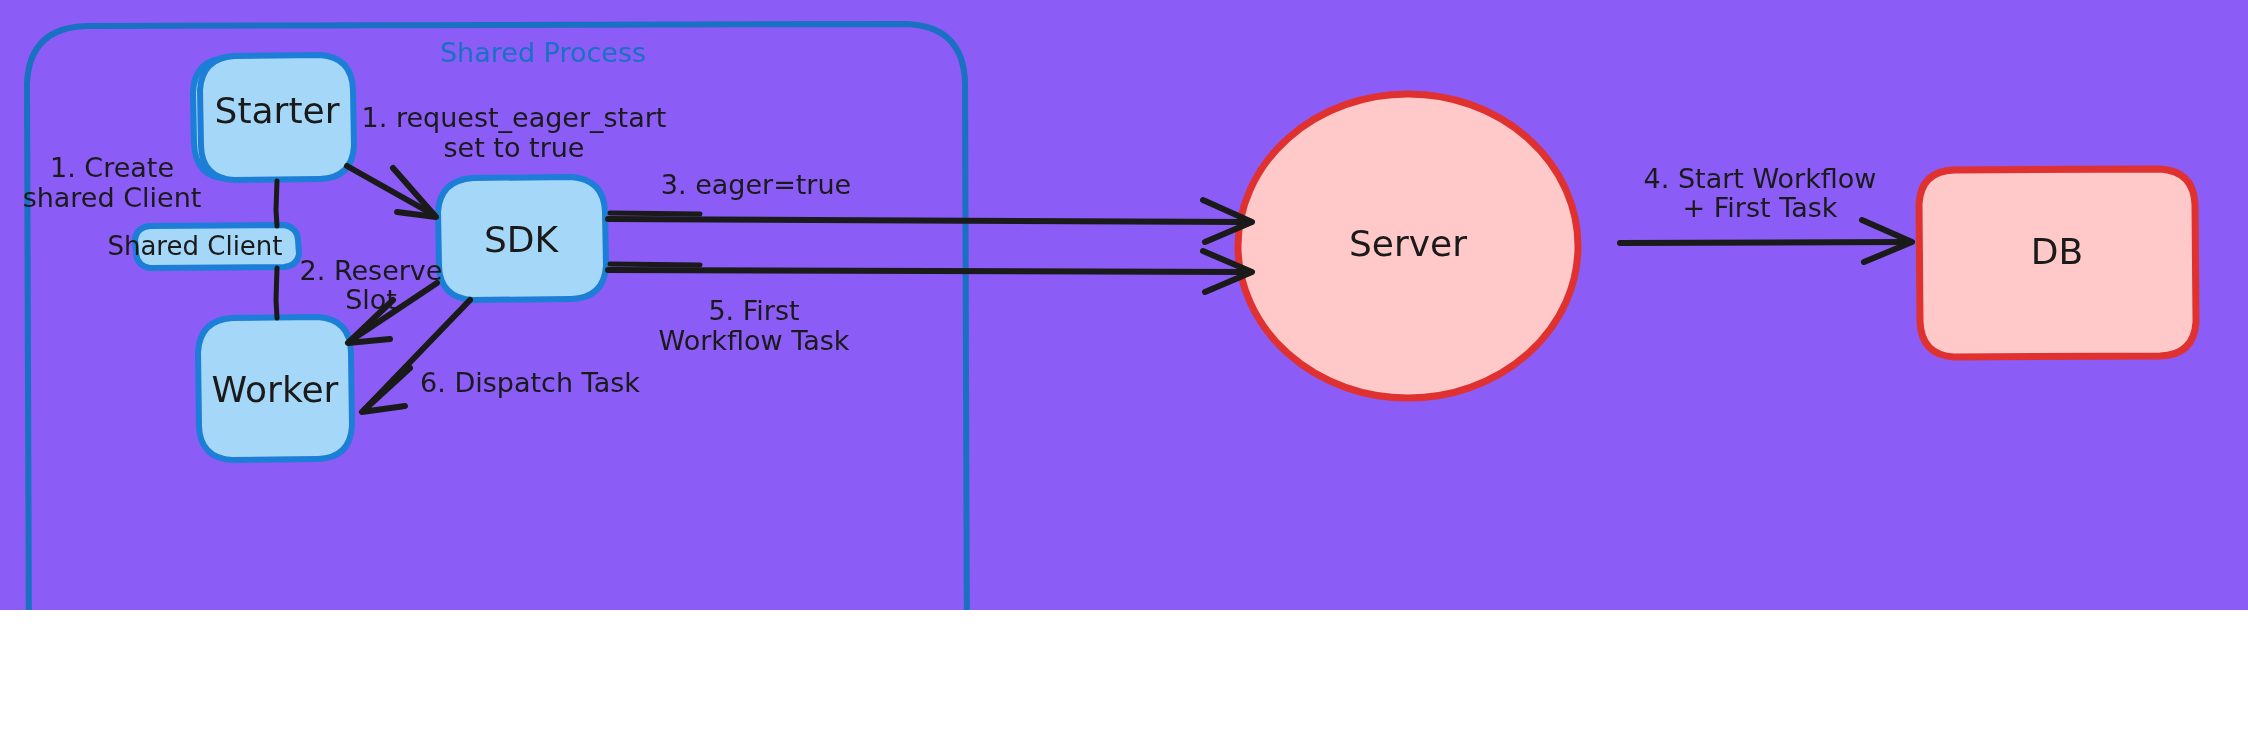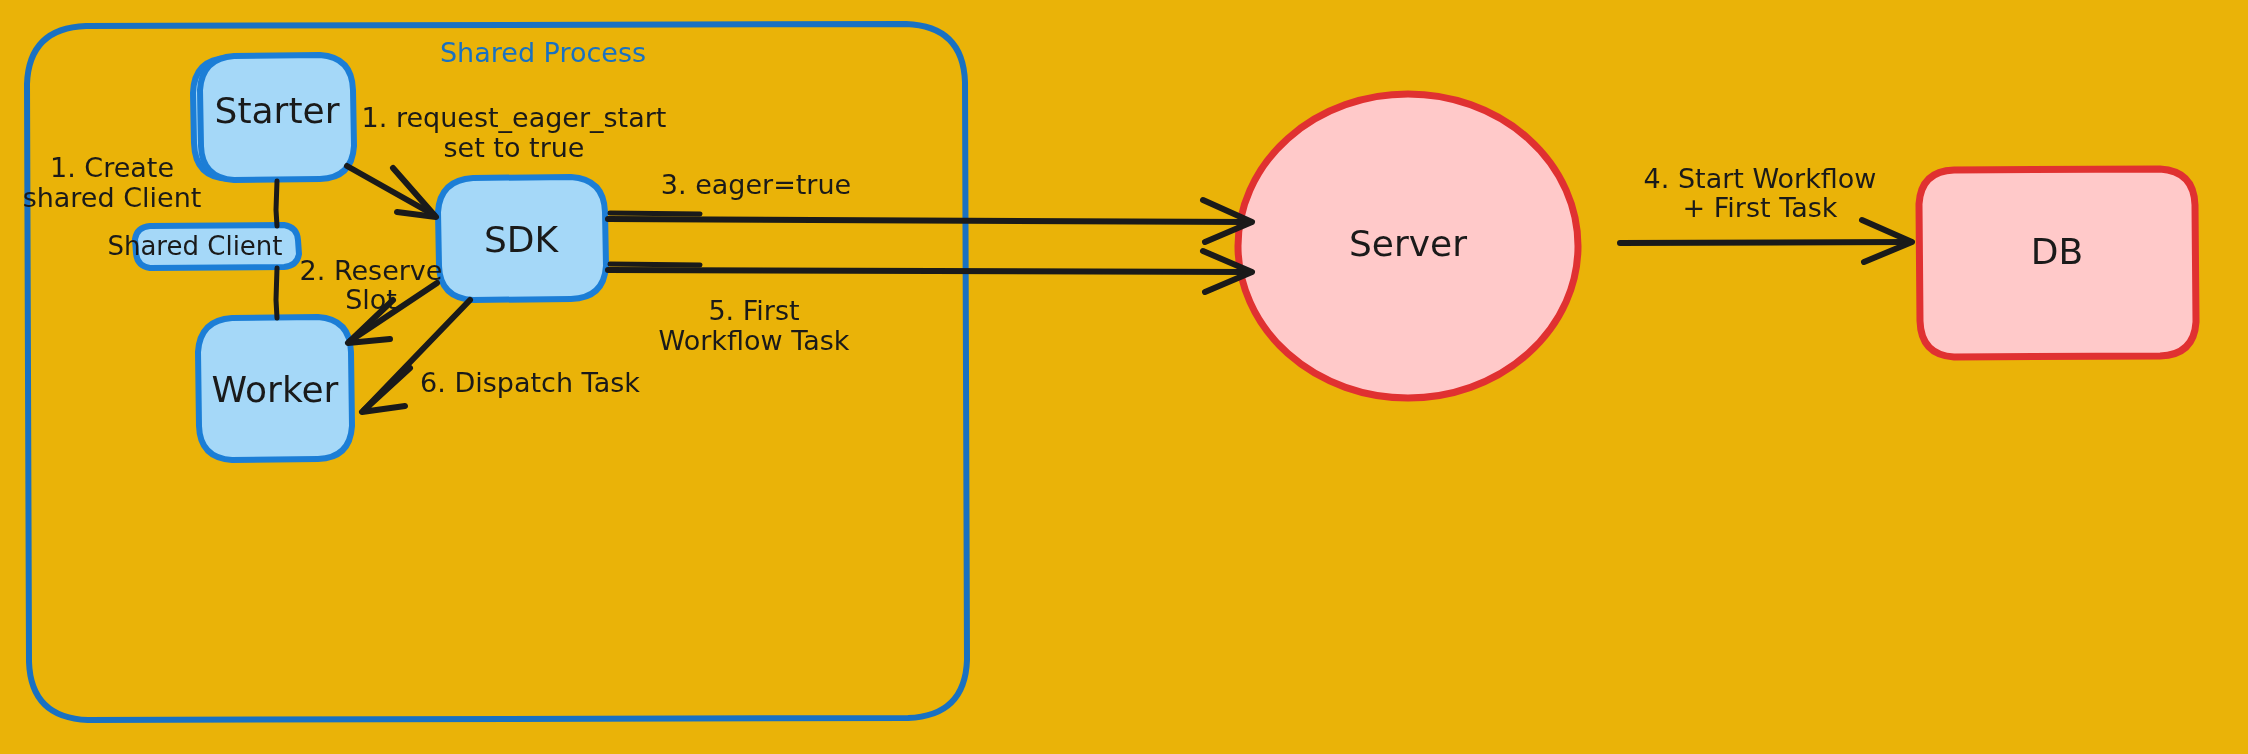--- a/index.html
+++ b/index.html
@@ -6,22 +6,22 @@
     margin: 0;
     padding: 0;
     background: #ffffff;
   }
   body {
     font-family: "DejaVu Sans", sans-serif;
   }
   #canvas {
     position: relative;
     width: 2248px;
-    height: 754px;
-    background: #eab308;
+    height: 610px;
+    background: #8b5cf6;
     overflow: hidden;
   }
   #diagram-svg {
     position: absolute;
     left: 0;
     top: 0;
     width: 2248px;
     height: 754px;
   }
   .node-label, .edge-label, .group-label {

